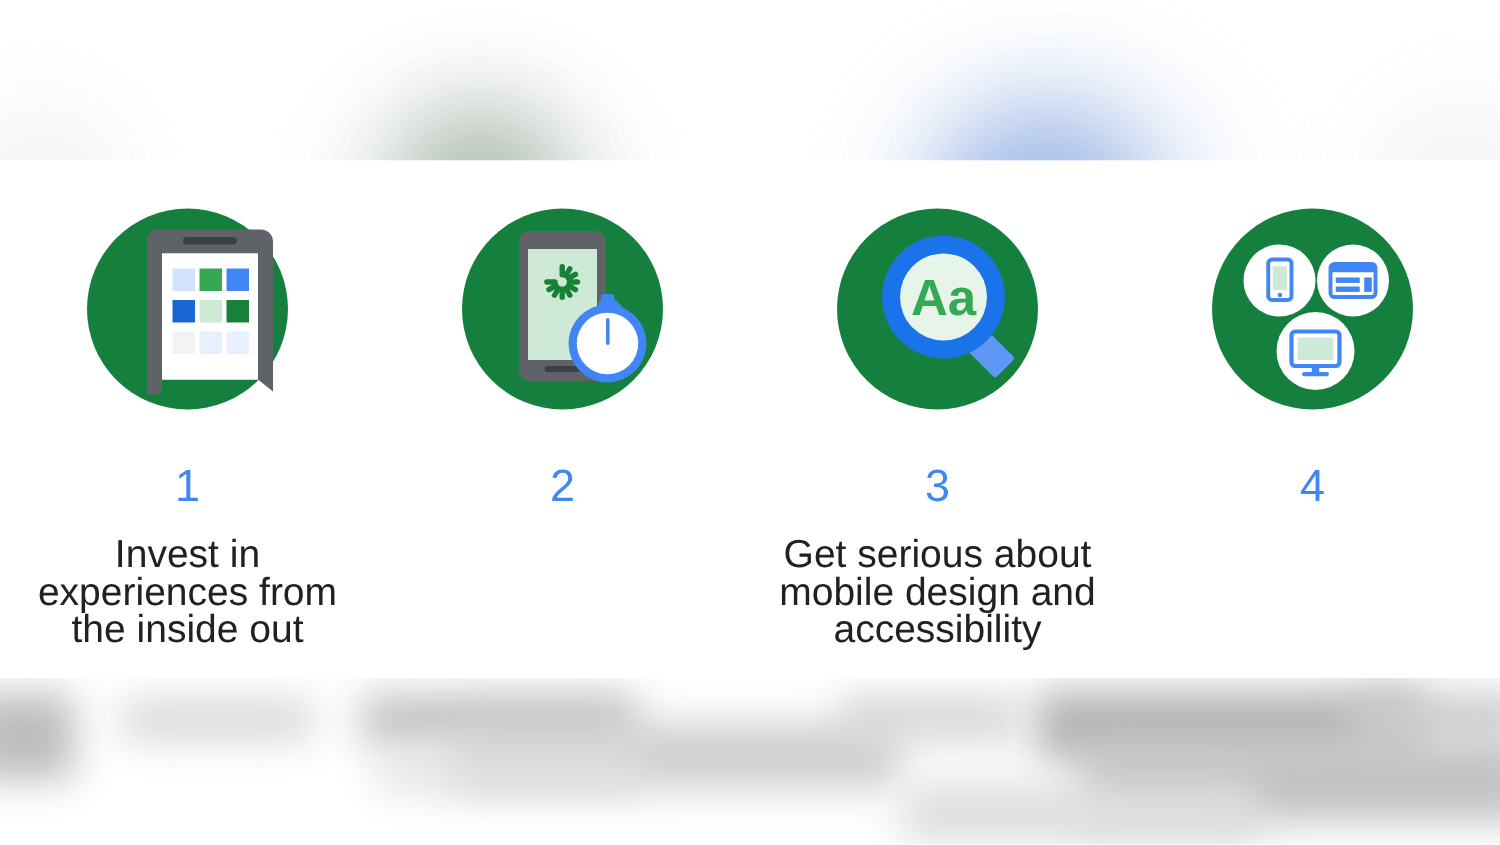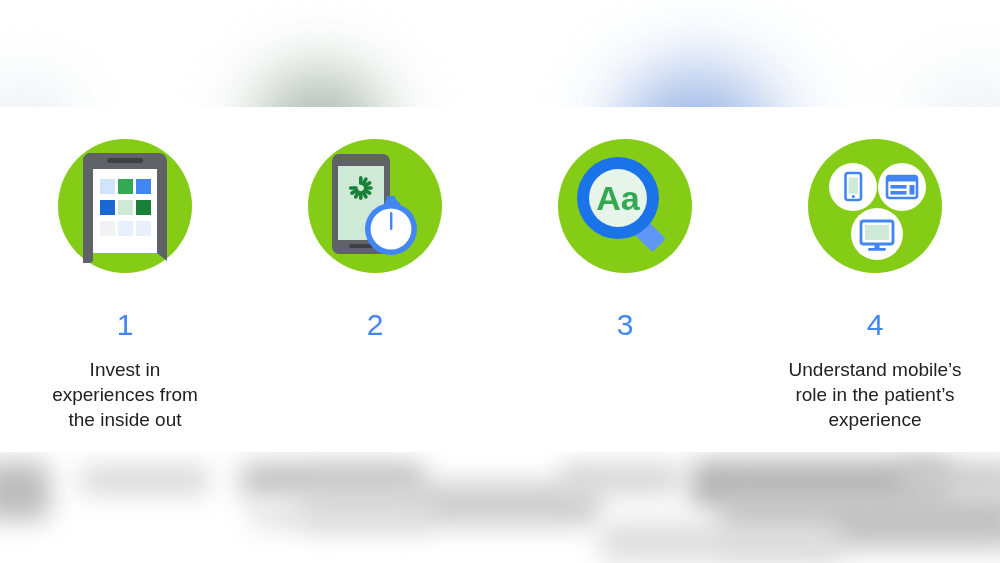--- a/index.html
+++ b/index.html
@@ -108,40 +108,40 @@
     flex-direction: column;
     align-items: center;
     padding-top: 32px;
     box-sizing: border-box;
   }
 
   .icon-circle {
     width: 134px;
     height: 134px;
     border-radius: 50%;
-    background: #84cc16;
+    background: #15803d;
     position: relative;
     display: flex;
     align-items: center;
-    justify-content: center;
+    justify-content: flex-end;
   }
   .icon-circle svg { display: block; }
 
   .step-number {
     margin-top: 37px;
     font-size: 30px;
     line-height: 1;
     font-weight: 400;
     color: #4285F4;
     letter-spacing: 0px;
   }
 
   .step-caption {
     margin-top: 17px;
-    font-size: 19px;
+    font-size: 26px;
     line-height: 25px;
     color: #202124;
     text-align: center;
     font-weight: 400;
     white-space: pre-line;
   }
 </style>
 </head>
 <body>
 
@@ -230,20 +230,23 @@
     <div class="col">
       <div class="icon-circle">
         <svg width="112" height="112" viewBox="0 0 112 112">
           <rect x="70" y="70" width="19" height="30" rx="2.5" transform="rotate(-45 79.5 85)" fill="#5E97F6"></rect>
           <circle cx="49" cy="48" r="41" fill="#1A73E8"></circle>
           <circle cx="49" cy="48" r="29" fill="#E6F4EA"></circle>
           <text x="49" y="60" text-anchor="middle" font-family="'Liberation Sans', sans-serif" font-size="34" font-weight="700" fill="#34A853">Aa</text>
         </svg>
       </div>
       <div class="step-number">3</div>
+      <div class="step-caption">Get serious about
+mobile design and
+accessibility</div>
     </div>
 
     <div class="col">
       <div class="icon-circle">
         <svg width="134" height="134" viewBox="0 0 134 134">
 
           <g>
             <circle cx="45" cy="48" r="24" fill="#FFFFFF"></circle>
             <rect x="37.5" y="34" width="15.5" height="27" rx="2.5" fill="none" stroke="#4285F4" stroke-width="2.6"></rect>
             <rect x="40.5" y="38.5" width="9.5" height="16" fill="#CEEAD6"></rect>
@@ -262,19 +265,16 @@
           <g>
             <circle cx="69" cy="95" r="26" fill="#FFFFFF"></circle>
             <rect x="53" y="82" width="32" height="23" rx="2.5" fill="none" stroke="#4285F4" stroke-width="2.8"></rect>
             <rect x="57" y="86" width="24" height="15" fill="#CEEAD6"></rect>
             <rect x="66.5" y="105" width="5" height="5" fill="#4285F4"></rect>
             <rect x="60" y="109" width="18" height="2.8" rx="1.4" fill="#4285F4"></rect>
           </g>
         </svg>
       </div>
       <div class="step-number">4</div>
-      <div class="step-caption">Understand mobile’s
-role in the patient’s
-experience</div>
     </div>
 
   </div>
 </div>
 
 </body></html>

